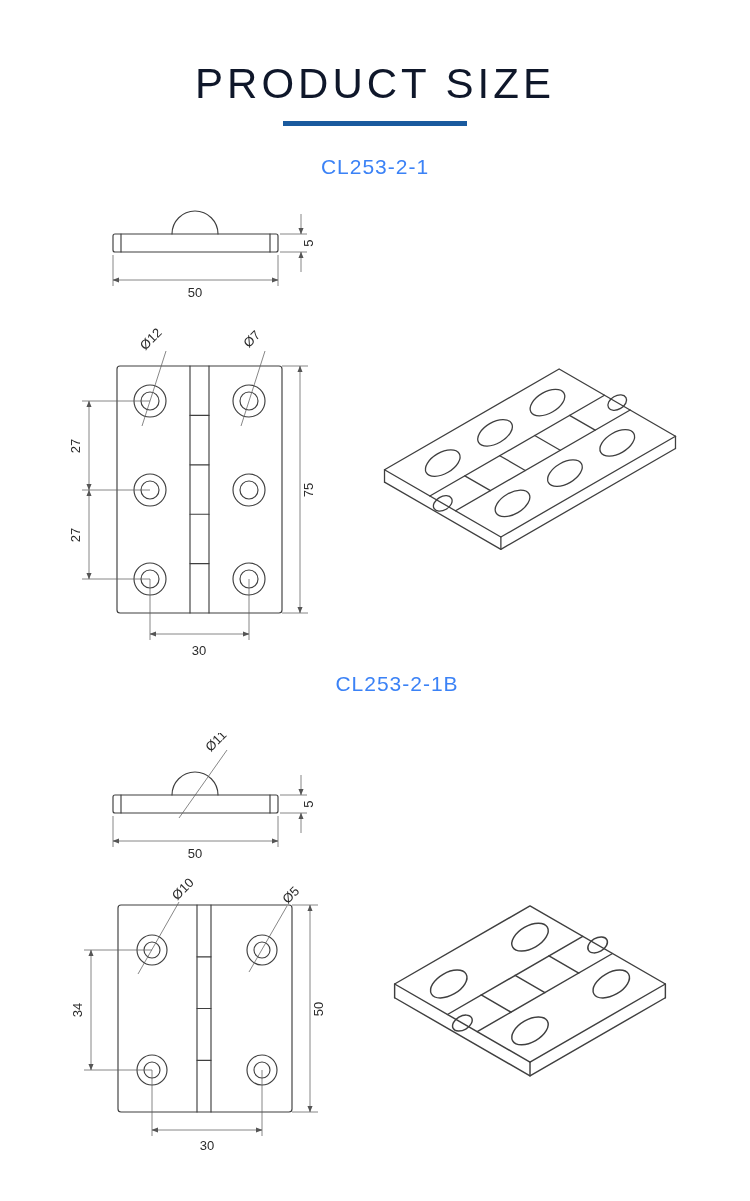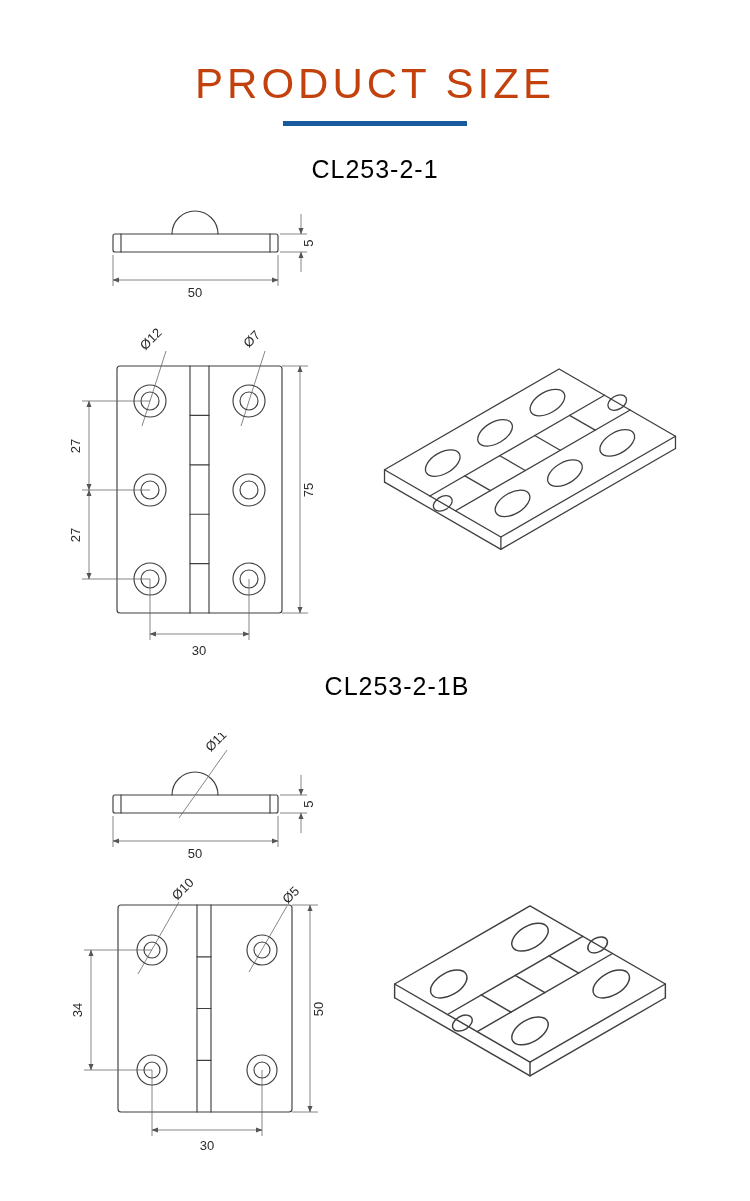--- a/index.html
+++ b/index.html
@@ -5,30 +5,30 @@
   * { margin:0; padding:0; box-sizing:border-box; }
   body { background:#e8e8e8; font-family:"Liberation Sans", sans-serif; }
   .page {
     position:relative; width:750px; height:1201px;
     background:#ffffff; margin:0 auto; overflow:hidden;
   }
   .abs { position:absolute; }
   .page-title {
     position:absolute; top:60px; left:0; width:100%;
     text-align:center; font-size:42px; font-weight:400;
-    color:#c2410c; letter-spacing:4px;
+    color:#0f172a; letter-spacing:4px;
   }
   .title-divider {
     position:absolute; top:121px; left:283px;
     width:184px; height:5px; background:#1a5a9e;
   }
   .model-heading {
     position:absolute; left:0; width:100%;
-    text-align:center; font-size:25px; font-weight:500;
-    color:#000000; letter-spacing:1px;
+    text-align:center; font-size:21px; font-weight:500;
+    color:#3b82f6; letter-spacing:1px;
   }
   .model-1 { top:155px; }
   .model-2 { top:672px;padding-left:44px; }
   svg { display:block; }
   svg text { font-family:"Liberation Sans", sans-serif; font-size:13px; fill:#2b2b2b; }
   .obj { stroke:#3f3f3f; stroke-width:1.15; fill:none; stroke-linecap:round; stroke-linejoin:round; }
   .dim { stroke:#5f5f5f; stroke-width:0.75; fill:none; }
 </style>
 </head>
 <body>

